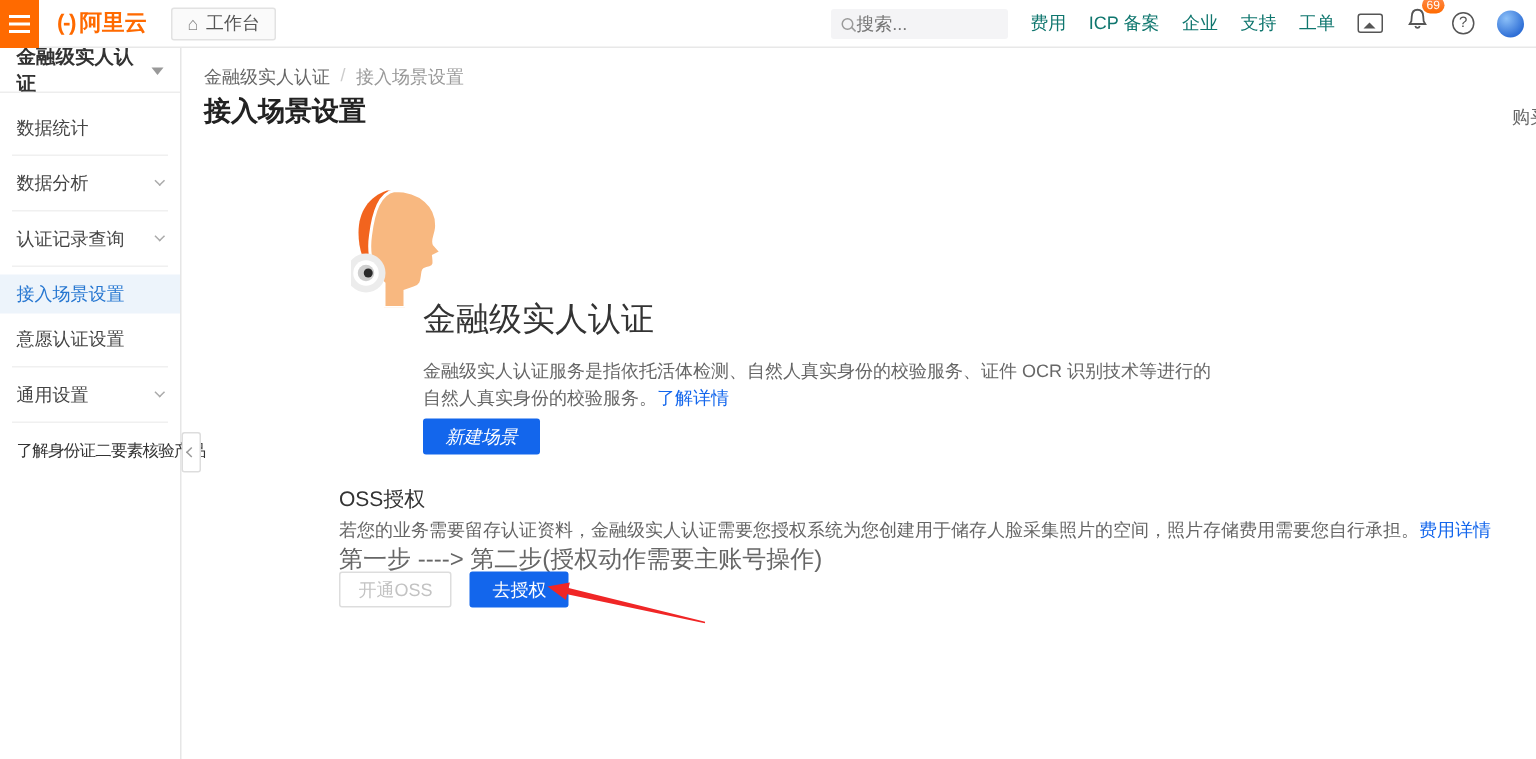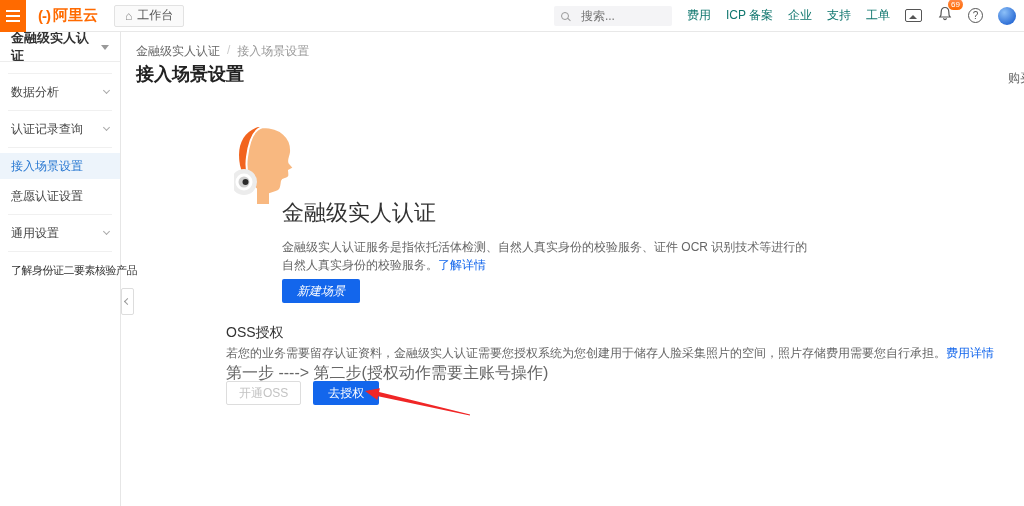--- a/index.html
+++ b/index.html
@@ -8,21 +8,21 @@
 
   
   .topbar { position:absolute; top:0; left:0; right:0; height:32px; background:#fff; border-bottom:1px solid #e8e8e8; display:flex; align-items:center; z-index:20; }
   .hamburger { width:26px; height:32px; background:#FF6A00; display:flex; flex-direction:column; justify-content:center; align-items:center; gap:3px; cursor:pointer; flex:none; }
   .hamburger i { display:block; width:14px; height:2px; background:#fff; }
   .logo { display:flex; align-items:center; margin-left:12px; color:#FF6A00; font-weight:bold; font-size:15px; white-space:nowrap; cursor:pointer; }
   .logo .mark { letter-spacing:-1px; margin-right:3px; }
   .workbench { margin-left:16px; height:22px; padding:0 10px; background:#fafafa; border:1px solid #e2e2e2; border-radius:2px; display:flex; align-items:center; gap:5px; font-size:12px; color:#555; cursor:pointer; }
   .workbench .home { font-size:12px; color:#888; }
   .tb-right { margin-left:auto; display:flex; align-items:center; gap:15px; padding-right:8px; height:32px; }
-  .search { width:118px; height:20px; background:#f4f4f6; border-radius:2px; display:flex; align-items:center; padding:0 7px; gap:12px; }
+  .search { width:118px; height:20px; background:#f4f4f6; border-radius:2px; display:flex; align-items:center; padding:0 7px; gap:2px; }
   .mag { width:8px; height:8px; border:1px solid #9a9a9a; border-radius:50%; position:relative; flex:none; }
   .mag::after { content:""; position:absolute; width:4px; height:1px; background:#9a9a9a; transform:rotate(45deg); right:-3px; bottom:-1px; }
   .search input { border:none; background:transparent; outline:none; font-size:12px; color:#888; width:85px; font-family:inherit; }
   .tb-item { font-size:12px; color:#0f766e; white-space:nowrap; cursor:pointer; }
   .console-icon { width:17px; height:13px; border:1px solid #555; border-radius:2px; position:relative; cursor:pointer; }
   .console-icon::after { content:""; position:absolute; left:3px; bottom:2px; width:0; height:0; border-left:4px solid transparent; border-right:4px solid transparent; border-bottom:4px solid #555; }
   .bell-wrap { position:relative; cursor:pointer; }
   .badge { position:absolute; top:-7px; right:-10px; min-width:15px; height:11px; padding:0 2px; border-radius:6px; background:linear-gradient(#ff8a4c,#ff6a00); color:#fff; font-size:8px; display:flex; align-items:center; justify-content:center; }
   .help { width:15px; height:15px; border:1px solid #555; border-radius:50%; font-size:10px; color:#555; display:flex; align-items:center; justify-content:center; cursor:pointer; }
   .avatar { width:18px; height:18px; border-radius:50%; background:radial-gradient(circle at 35% 30%, #8cc0f8, #2f6fd6 72%); cursor:pointer; }
@@ -103,20 +103,23 @@
     <span class="avatar"></span>
   </div>
 </div>
 
 <div class="sidebar">
   <div class="sb-title">
     <span>金融级实人认证</span>
     <span class="caret"></span>
   </div>
   <div class="nav">
+    <div class="srow">
+      <span>数据统计</span>
+    </div>
     <div class="sdivider"></div>
     <div class="srow">
       <span>数据分析</span>
       <span class="chev"></span>
     </div>
     <div class="sdivider"></div>
     <div class="srow">
       <span>认证记录查询</span>
       <span class="chev"></span>
     </div>

